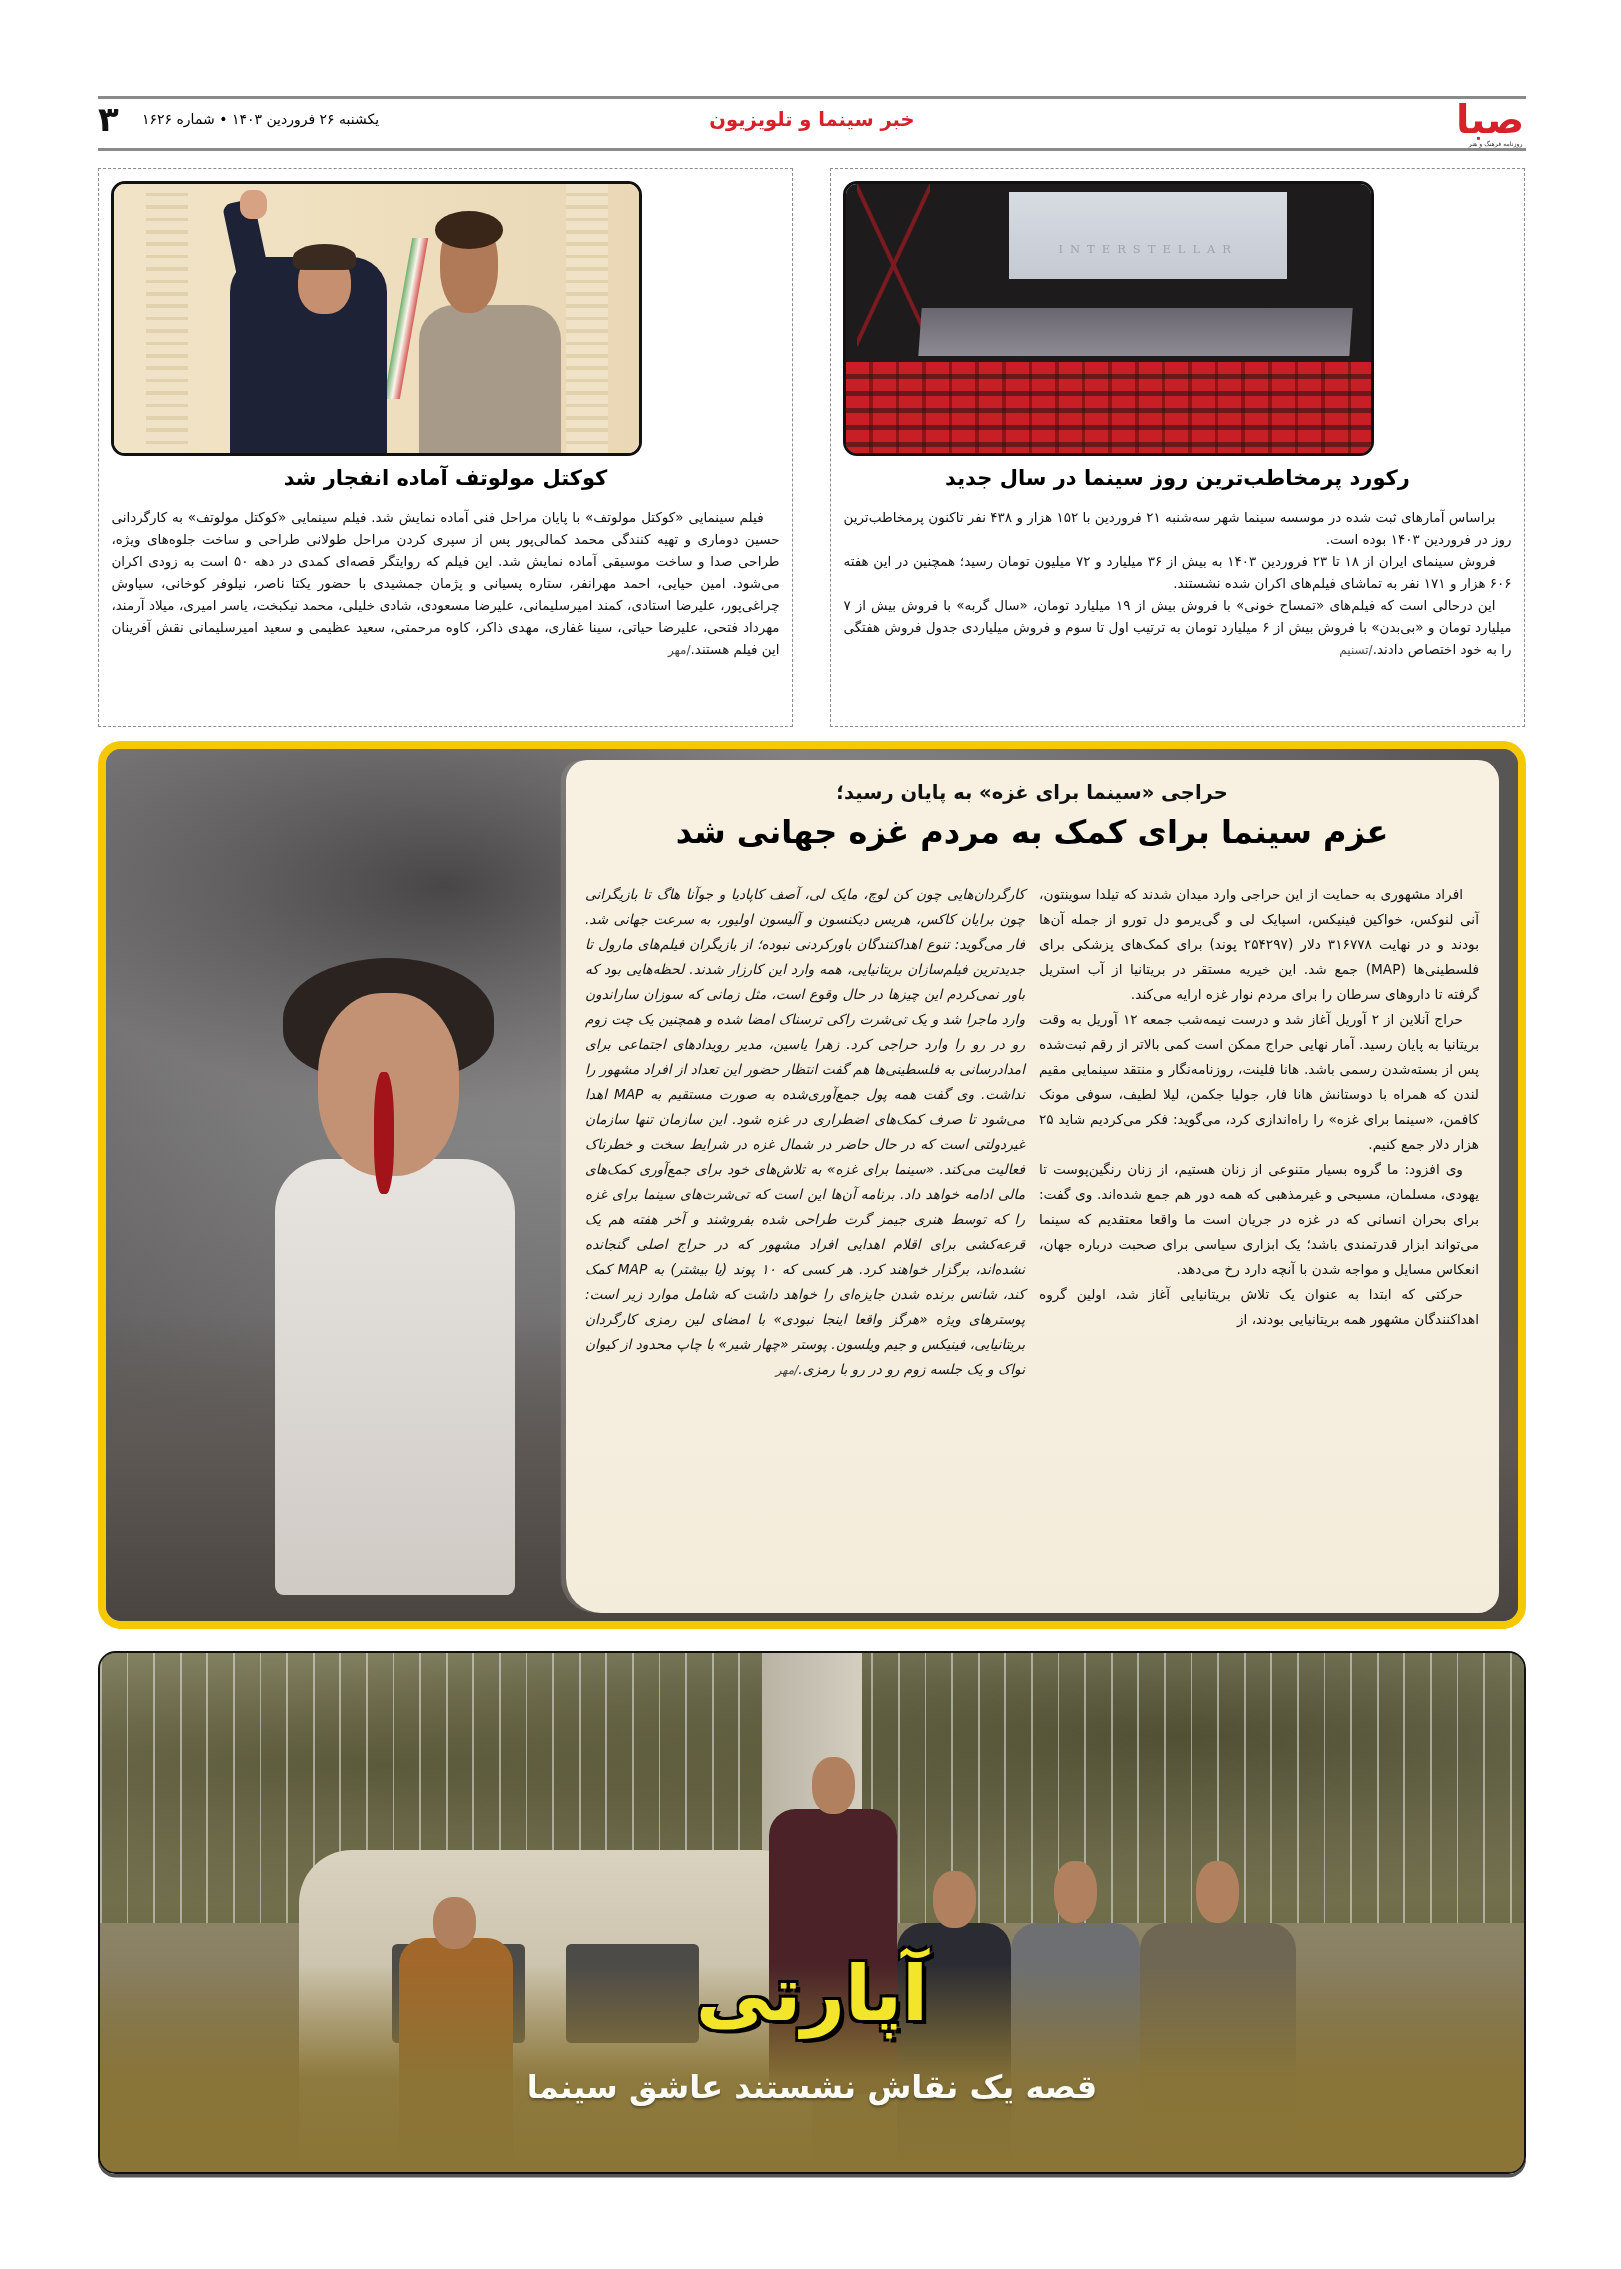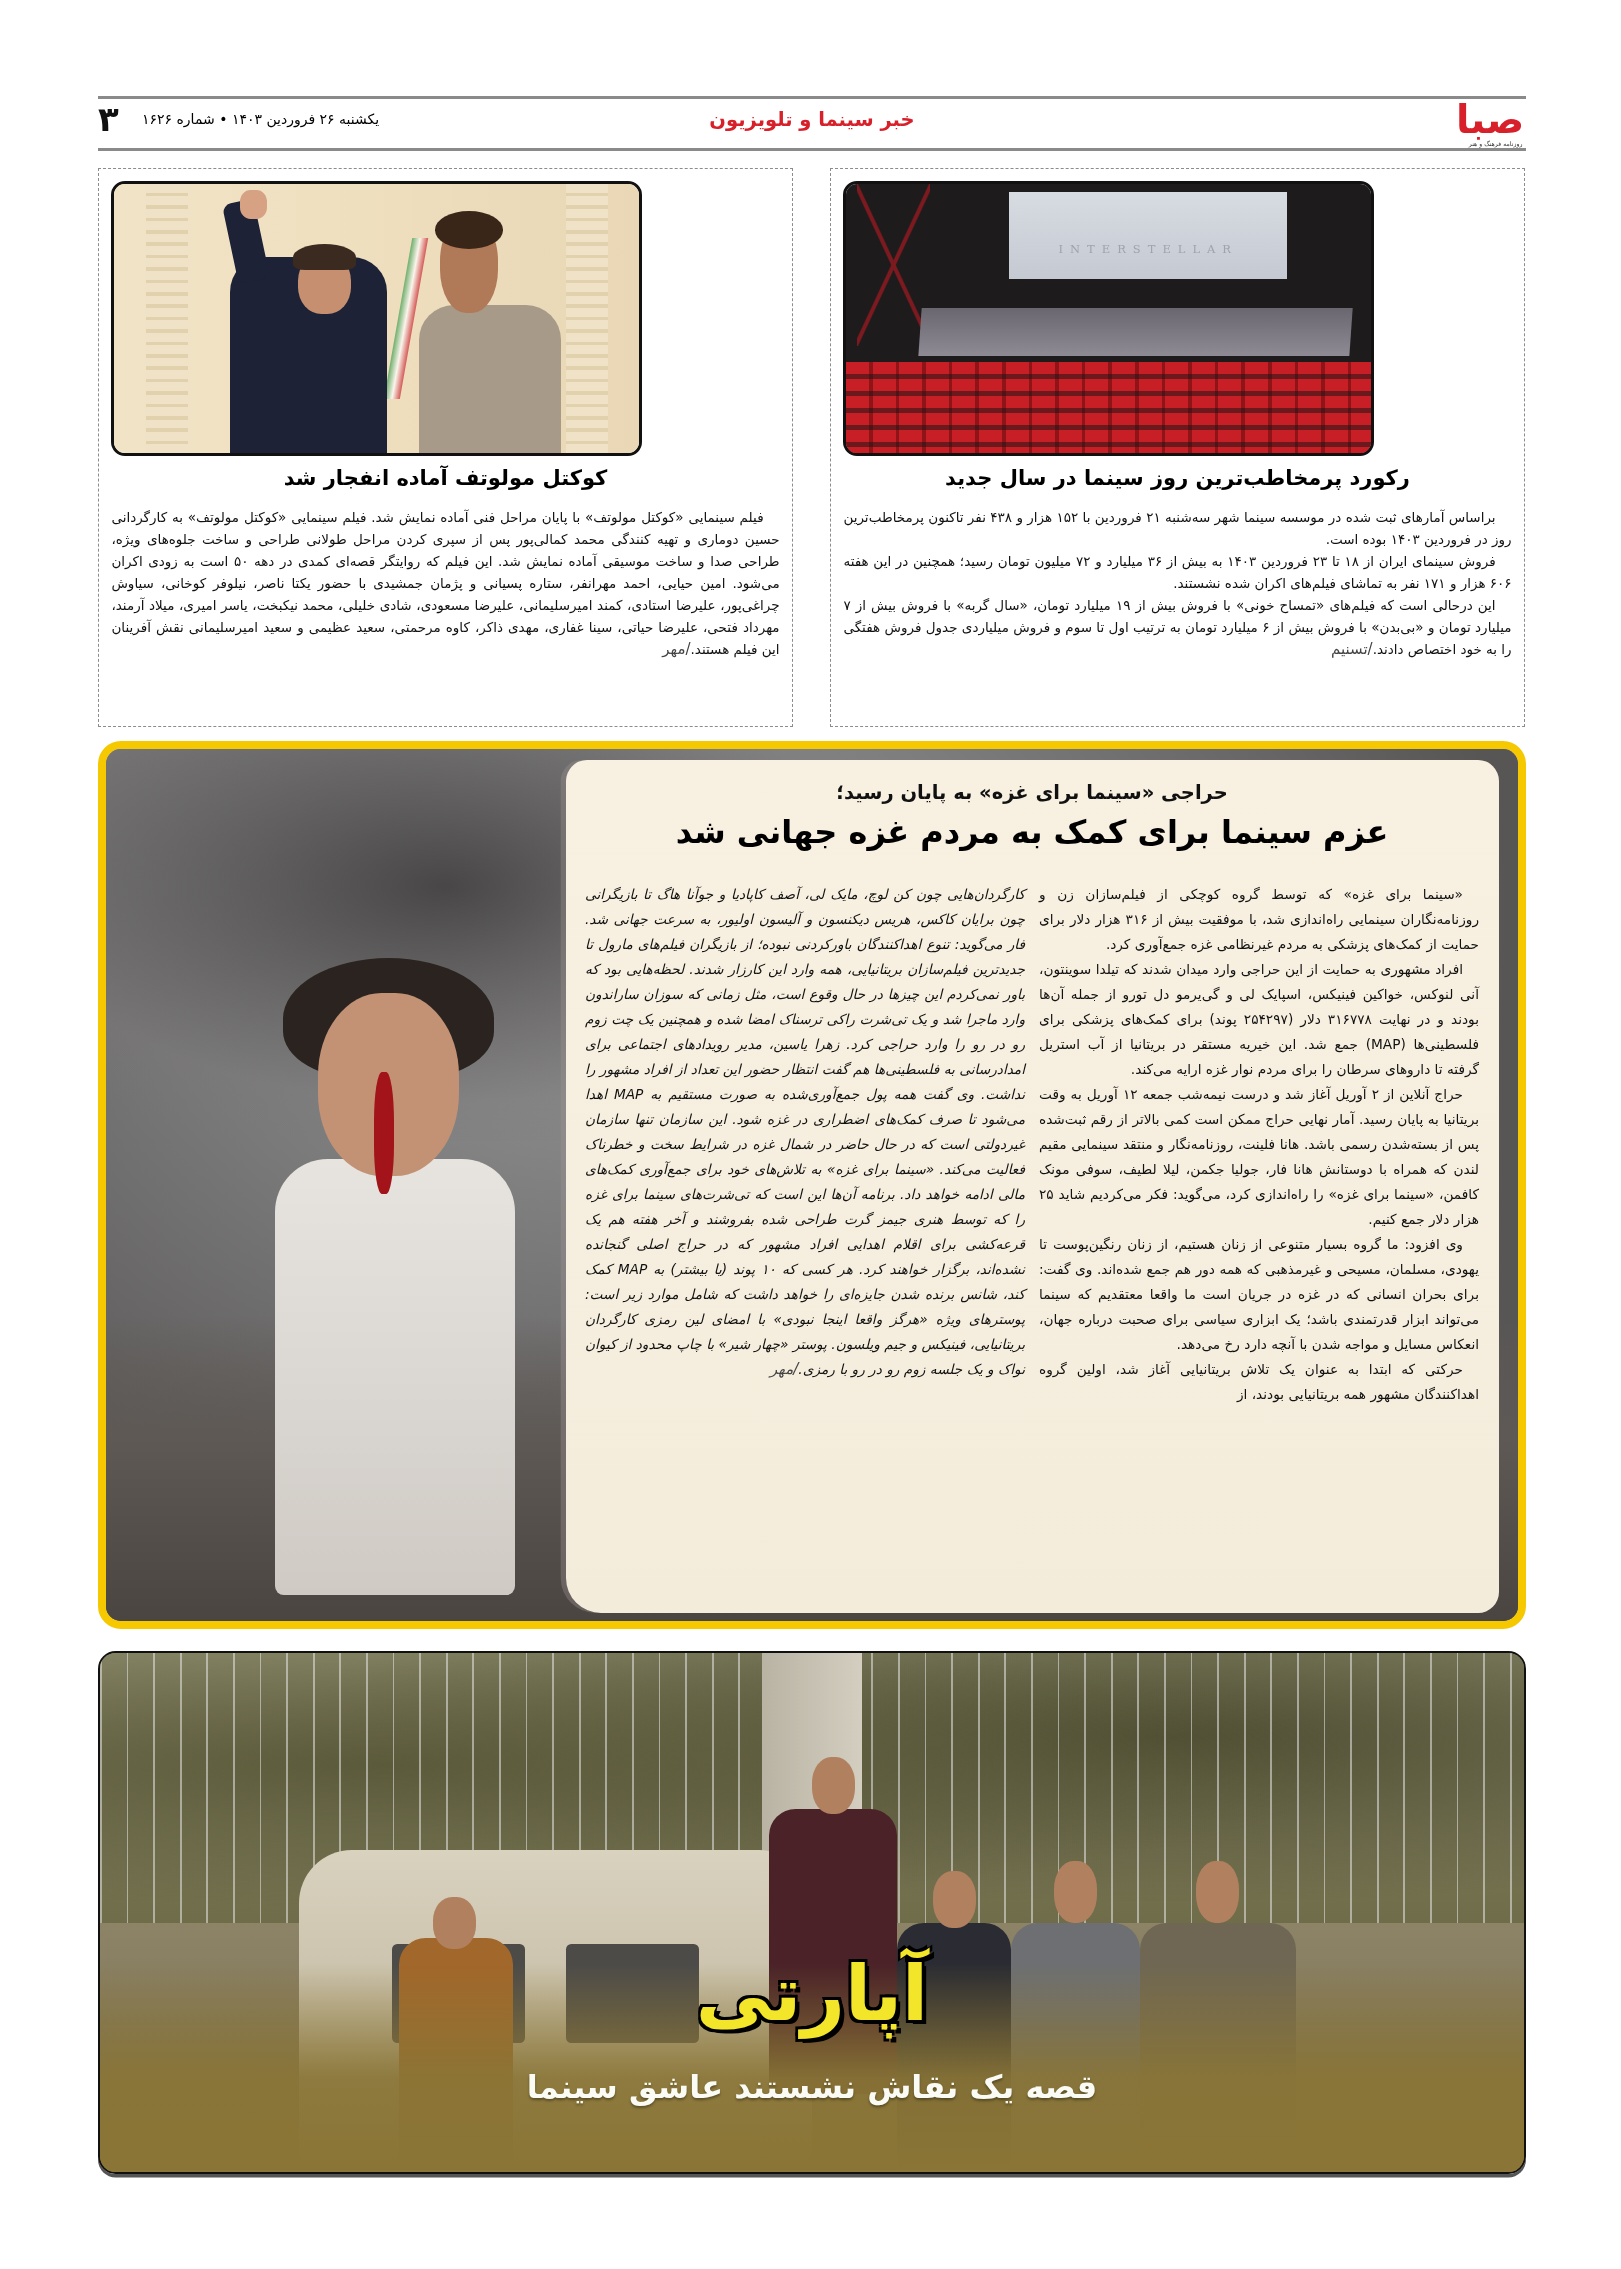--- a/index.html
+++ b/index.html
@@ -19,21 +19,21 @@
     .page-num { position: absolute; left: 0; top: 0; font: 900 34px "DejaVu Sans", sans-serif; color: #111; }
 
     
     .news-box { position: absolute; top: 168px; height: 559px; border: 1.8px dashed #8c8c8c; }
     .news-box.right { left: 830px; width: 695px; }
     .news-box.left { left: 98px; width: 695px; }
     .news-photo { position: absolute; left: 12.4px; top: 12.4px; width: 531px; height: 275px; border: 3.5px solid #111; border-radius: 14px; overflow: hidden; padding-left: 12px; }
     .news-title { position: absolute; left: 8.9px; right: 8.9px; top: 297px; text-align: center; font: bold 21px "DejaVu Sans", sans-serif; direction: rtl; color: #000; }
     .news-body { position: absolute; left: 12.4px; right: 12.4px; top: 337px; font: 13.5px/22px "DejaVu Sans", sans-serif; direction: rtl; text-align: justify; color: #111; }
     .news-body p { text-indent: 16px; }
-    .src { font-size: 15px; color: #444; }
+    .src { font-size: 12px; color: #444; }
 
     
     .cinema-walls { position: absolute; inset: 0; background: #1e1b1c; }
     .cinema-screen { position: absolute; left: 31%; top: 3%; width: 53%; height: 32%; background: linear-gradient(180deg, #d7dbe2, #c5c9d1); }
     .cinema-screen span { position: absolute; left: 0; right: 0; top: 58%; text-align: center; font: 11.5px "DejaVu Serif", serif; letter-spacing: 7px; color: #9fa3aa; }
     .cinema-stage { position: absolute; left: 14%; top: 46%; width: 82%; height: 18%; background: linear-gradient(180deg, #6a6670, #8f8b94); transform: skewX(-4deg); }
     .cinema-seats { position: absolute; left: 0; right: 0; bottom: 0; height: 34%;
       background:
         repeating-linear-gradient(90deg, #c81f26 0 23px, #8f1418 23px 26.6px),
         #c81f26; }
@@ -162,21 +162,20 @@
     <div class="rubble"></div>
     <div class="girl-body"></div>
     <div class="girl-hair"></div>
     <div class="girl-head"></div>
     <div class="blood"></div>
   </div>
   <div class="gaza-panel">
     <div class="gaza-kicker">حراجی «سینما برای غزه» به پایان رسید؛</div>
     <h1 class="gaza-title">عزم سینما برای کمک به مردم غزه جهانی شد</h1>
     <div class="gaza-col c1">
-      <p>«سینما برای غزه» که توسط گروه کوچکی از فیلم‌سازان زن و روزنامه‌نگاران سینمایی راه‌اندازی شد، با موفقیت بیش از ۳۱۶ هزار دلار برای حمایت از کمک‌های پزشکی به مردم غیرنظامی غزه جمع‌آوری کرد.</p>
       <p>افراد مشهوری به حمایت از این حراجی وارد میدان شدند که تیلدا سوینتون، آنی لنوکس، خواکین فینیکس، اسپایک لی و گی‌یرمو دل تورو از جمله آن‌ها بودند و در نهایت ۳۱۶۷۷۸ دلار (۲۵۴۲۹۷ پوند) برای کمک‌های پزشکی برای فلسطینی‌ها (MAP) جمع شد. این خیریه مستقر در بریتانیا از آب استریل گرفته تا داروهای سرطان را برای مردم نوار غزه ارایه می‌کند.</p>
       <p>حراج آنلاین از ۲ آوریل آغاز شد و درست نیمه‌شب جمعه ۱۲ آوریل به وقت بریتانیا به پایان رسید. آمار نهایی حراج ممکن است کمی بالاتر از رقم ثبت‌شده پس از بسته‌شدن رسمی باشد. هانا فلینت، روزنامه‌نگار و منتقد سینمایی مقیم لندن که همراه با دوستانش هانا فار، جولیا جکمن، لیلا لطیف، سوفی مونک کافمن، «سینما برای غزه» را راه‌اندازی کرد، می‌گوید: فکر می‌کردیم شاید ۲۵ هزار دلار جمع کنیم.</p>
       <p>وی افزود: ما گروه بسیار متنوعی از زنان هستیم، از زنان رنگین‌پوست تا یهودی، مسلمان، مسیحی و غیرمذهبی که همه دور هم جمع شده‌اند. وی گفت: برای بحران انسانی که در غزه در جریان است ما واقعا معتقدیم که سینما می‌تواند ابزار قدرتمندی باشد؛ یک ابزاری سیاسی برای صحبت درباره جهان، انعکاس مسایل و مواجه شدن با آنچه دارد رخ می‌دهد.</p>
       <p>حرکتی که ابتدا به عنوان یک تلاش بریتانیایی آغاز شد، اولین گروه اهداکنندگان مشهور همه بریتانیایی بودند، از</p>
     </div>
     <div class="gaza-col c2">
       <p class="cont"><span>کارگردان‌هایی چون کن لوچ، مایک لی، آصف کاپادیا و جوآنا هاگ تا بازیگرانی چون برایان کاکس، هریس دیکنسون و آلیسون اولیور، به سرعت جهانی شد. فار می‌گوید: تنوع اهداکنندگان باورکردنی نبوده؛ از بازیگران فیلم‌های مارول تا جدیدترین فیلم‌سازان بریتانیایی، همه وارد این کارزار شدند. لحظه‌هایی بود که باور نمی‌کردم این چیزها در حال وقوع است، مثل زمانی که سوزان ساراندون وارد ماجرا شد و یک تی‌شرت راکی ترسناک امضا شده و همچنین یک چت زوم رو در رو را وارد حراجی کرد. زهرا یاسین، مدیر رویدادهای اجتماعی برای امدادرسانی به فلسطینی‌ها هم گفت انتظار حضور این تعداد از افراد مشهور را نداشت. وی گفت همه پول جمع‌آوری‌شده به صورت مستقیم به MAP اهدا می‌شود تا صرف کمک‌های اضطراری در غزه شود. این سازمان تنها سازمان غیردولتی است که در حال حاضر در شمال غزه در شرایط سخت و خطرناک فعالیت می‌کند. «سینما برای غزه» به تلاش‌های خود برای جمع‌آوری کمک‌های مالی ادامه خواهد داد. برنامه آن‌ها این است که تی‌شرت‌های سینما برای غزه را که توسط هنری جیمز گرت طراحی شده بفروشند و آخر هفته هم یک قرعه‌کشی برای اقلام اهدایی افراد مشهور که در حراج اصلی گنجانده نشده‌اند، برگزار خواهند کرد. هر کسی که ۱۰ پوند (یا بیشتر) به MAP کمک کند، شانس برنده شدن جایزه‌ای را خواهد داشت که شامل موارد زیر است: پوسترهای ویژه «هرگز واقعا اینجا نبودی» با امضای لین رمزی کارگردان بریتانیایی، فینیکس و جیم ویلسون. پوستر «چهار شیر» با چاپ محدود از کیوان نواک و یک جلسه زوم رو در رو با رمزی.</span><span class="src">/مهر</span></p>
     </div>
   </div>
 </div>

